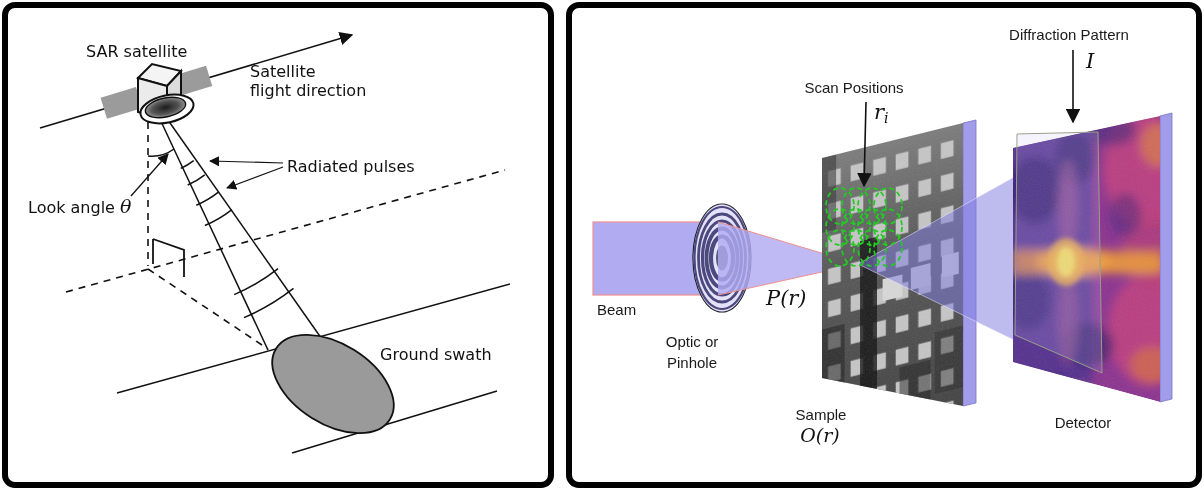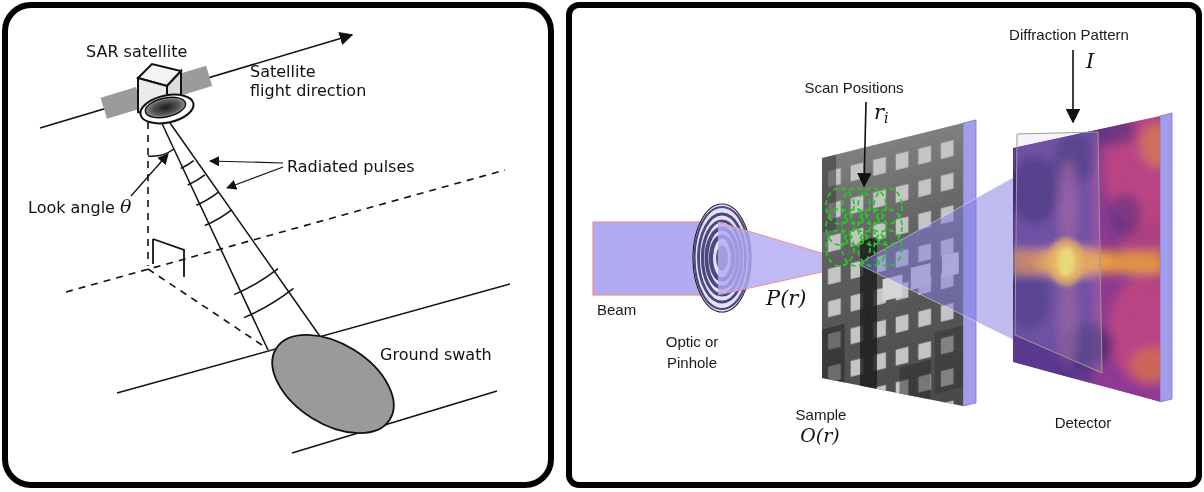--- a/index.html
+++ b/index.html
@@ -1,20 +1,20 @@
 <!DOCTYPE html>
 <html><head>
 <meta charset="utf-8">
 <style>
   html,body{margin:0;padding:0;background:#ffffff;}
   .stage{position:relative;width:1204px;height:492px;background:#fff;overflow:hidden;
          font-family:"Liberation Sans", sans-serif;}
   .panel{position:absolute;top:2px;height:486px;background:#fff;border:6px solid #000;
          border-radius:13px;box-sizing:border-box;overflow:hidden;}
-  .panel-left{left:2px;width:552px;border-radius:29px;}
+  .panel-left{left:2px;width:552px;}
   .panel-right{left:566px;width:636px;}
   .panel svg{display:block;width:100%;height:100%;}
   text{user-select:none;}
   .sans-l{font-family:"DejaVu Sans", sans-serif;font-size:16px;fill:#111;}
   .sans-r{font-family:"Liberation Sans", sans-serif;font-size:15px;fill:#1a1a1a;}
   .math{font-family:"DejaVu Serif", serif;font-style:italic;fill:#111;}
 </style>
 </head>
 <body>
 

